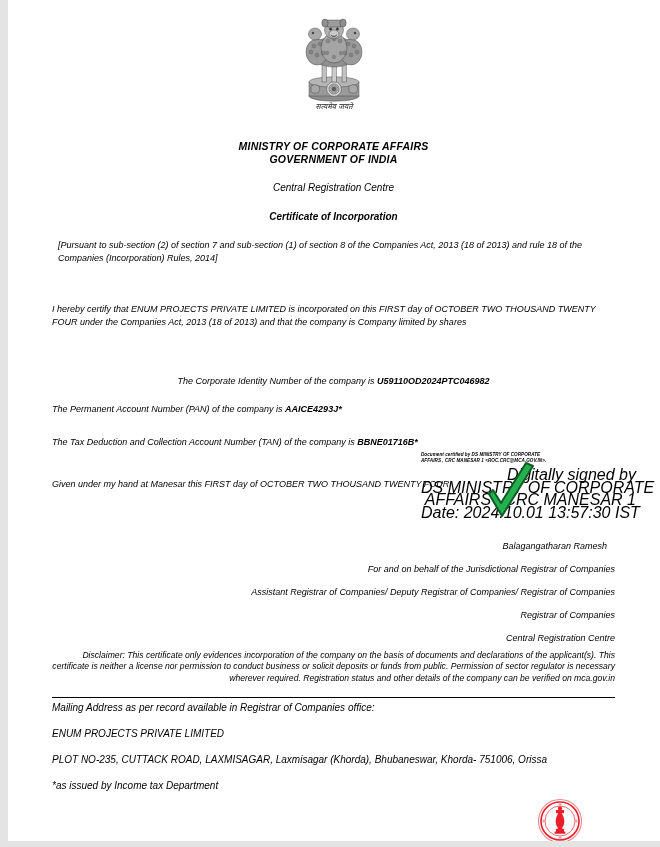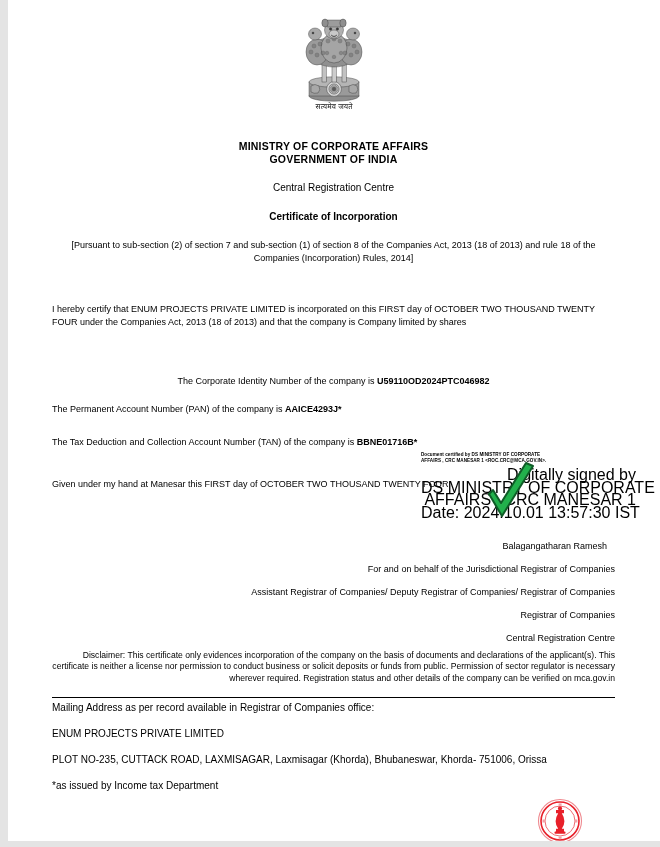--- a/index.html
+++ b/index.html
@@ -15,20 +15,21 @@
   .page {
     position: relative;
     width: 660px;
     height: 847px;
     margin: 0 auto;
     background: #ffffff;
     box-sizing: border-box;
     border-left: 8px solid #e4e4e4;
     border-bottom: 6px solid #e4e4e4;
     overflow: hidden;
+    font-style: italic;
   }
   .inner {
     position: relative;
     width: 100%;
     height: 100%;
     box-sizing: border-box;
     padding: 0 45px 0 44px;
   }
 
   
@@ -61,21 +62,20 @@
   }
   .cert-title {
     text-align: center;
     font-size: 10px;
     font-weight: bold;
     line-height: 13px;
     margin-top: 16px;
     color: #000;
   }
   .pursuant {
-    text-align: center;
     font-size: 9px;
     line-height: 12.5px;
     margin-top: 16px;
     color: #000;
     padding: 0 6px;
   }
 
   
   .para {
     font-size: 9px;

